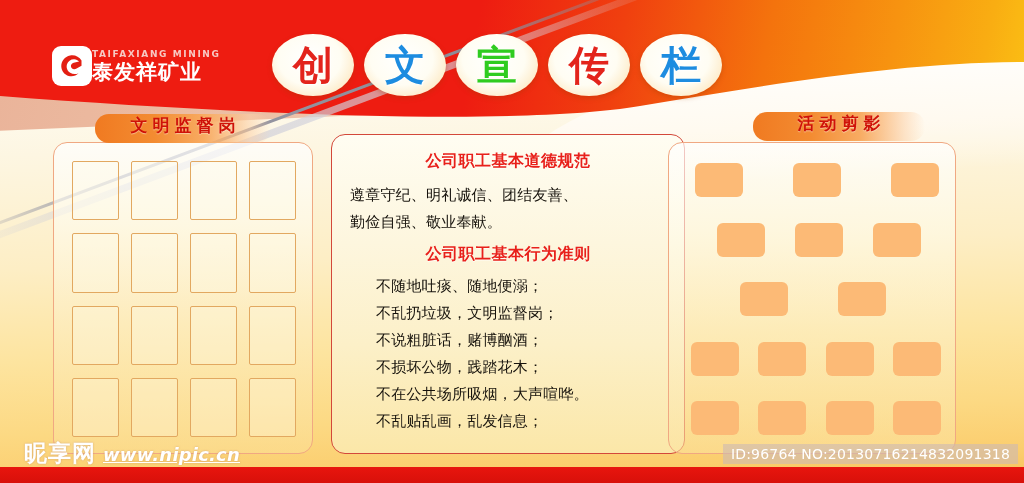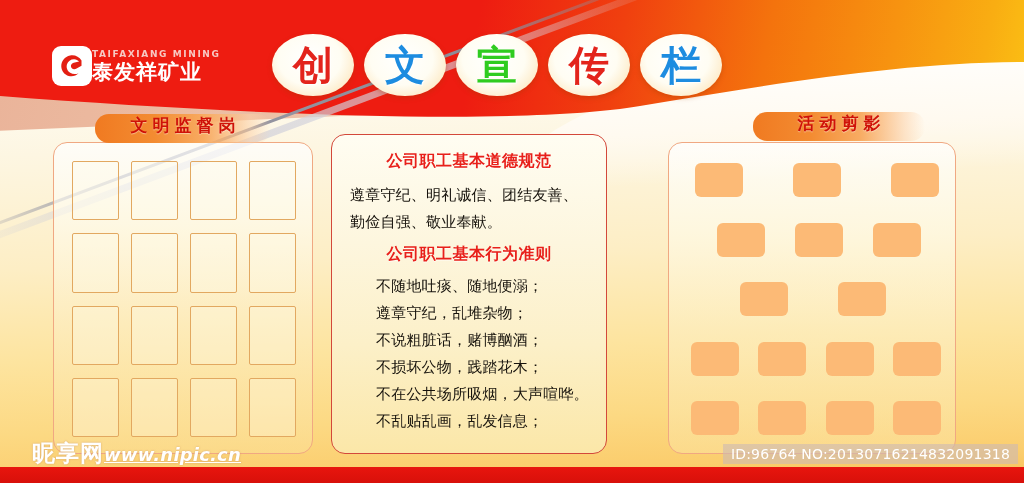--- a/index.html
+++ b/index.html
@@ -148,21 +148,21 @@
     grid-template-rows: repeat(4, 1fr);
     column-gap: 12px; row-gap: 13px;
   }
   .slot-outline {
     border: 1.2px solid #e2a860;
     border-radius: 2px;
     background: rgba(255,252,235,.30);
   }
 
   #panel-center {
-    left: 331px; top: 134px; width: 276px; height: 320px;
+    left: 331px; top: 134px; width: 354px; height: 320px;
     border: 1.6px solid #d3483a;
     background: linear-gradient(180deg,
         #fffdf2 0%, #fdf6de 34%, #fcf0c8 66%, #fbe7a8 100%);
     padding: 12px 14px 0 14px;
   }
   .c-head {
     font-size: 16px; font-weight: bold; color: #e8201a;
     text-align: center; letter-spacing: .5px;
     text-shadow: 0 1px 0 rgba(255,255,255,.7);
   }
@@ -196,22 +196,22 @@
     flex: none;
   }
   .row-a { justify-content: space-between; padding: 0 4px 0 12px; }
   .row-b { justify-content: space-between; padding: 0 22px 0 34px; }
   .row-c { justify-content: center; gap: 50px; }
   .row-d { justify-content: space-between; padding: 0 2px 0 8px; }
   .row-e { justify-content: space-between; padding: 0 2px 0 8px; }
 
   
   .wm-left {
-    position: absolute; left: 32px; bottom: 18px; z-index: 10;
-    display: flex; align-items: baseline; 
+    position: absolute; left: 24px; bottom: 18px; z-index: 10;
+    display: flex; align-items: baseline; gap: 7px;
   }
   .wm-cn {
     font-size: 23px; font-weight: bold; color: #ffffff;
     letter-spacing: 1px; line-height: 24px;
     text-shadow: 0 0 2px rgba(180,120,90,.55);
   }
   .wm-url {
     font-size: 18px; font-style: italic; font-weight: bold;
     color: #ffffff; letter-spacing: .2px;
     text-shadow: 0 0 2px rgba(180,120,90,.55);
@@ -297,21 +297,21 @@
 
   <div class="panel" id="panel-center">
     <div class="c-head" id="c-head-1">公司职工基本道德规范</div>
     <div class="c-body c-body-1">
       <div class="c-line">遵章守纪、明礼诚信、团结友善、</div>
       <div class="c-line">勤俭自强、敬业奉献。</div>
     </div>
     <div class="c-head" id="c-head-2">公司职工基本行为准则</div>
     <div class="c-body c-body-2">
       <div class="c-line">不随地吐痰、随地便溺；</div>
-      <div class="c-line">遵章守纪，乱堆杂物；</div>
+      <div class="c-line">不乱扔垃圾，文明监督岗；</div>
       <div class="c-line">不说粗脏话，赌博酗酒；</div>
       <div class="c-line">不损坏公物，践踏花木；</div>
       <div class="c-line">不在公共场所吸烟，大声喧哗。</div>
       <div class="c-line">不乱贴乱画，乱发信息；</div>
     </div>
   </div>
 
   <div class="panel" id="panel-right">
     <div class="photo-rows">
       <div class="photo-row row-a">

